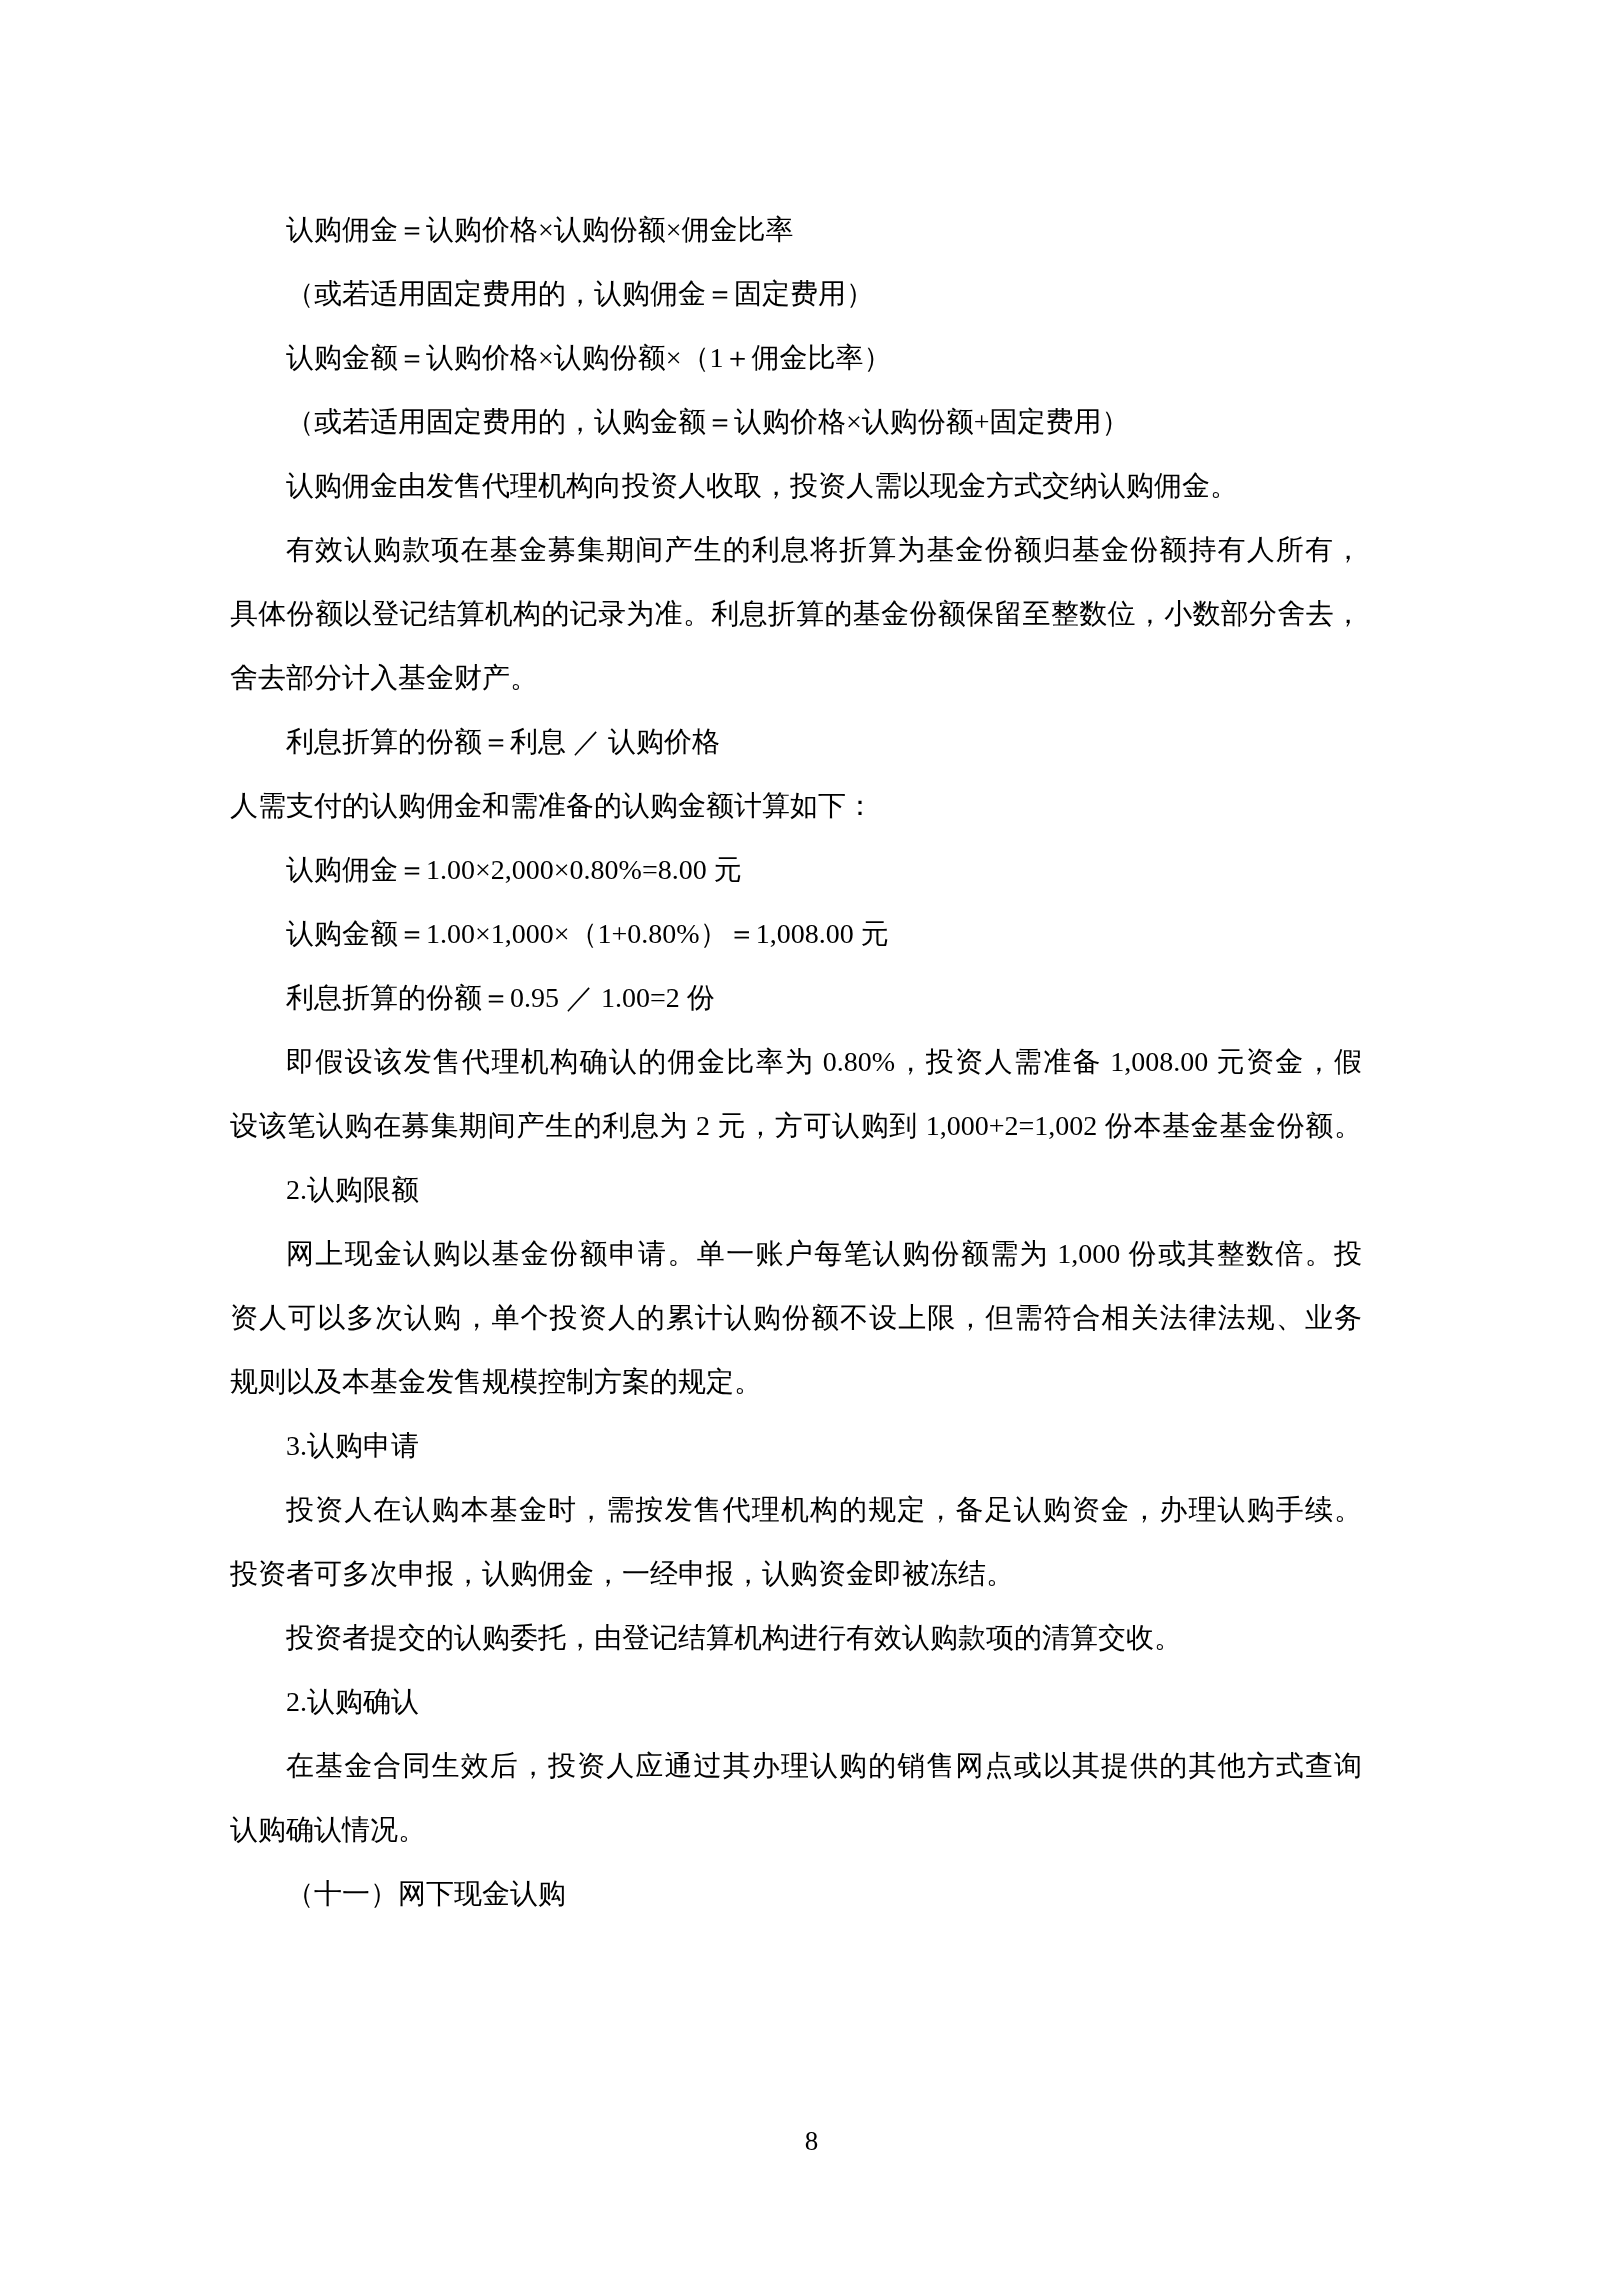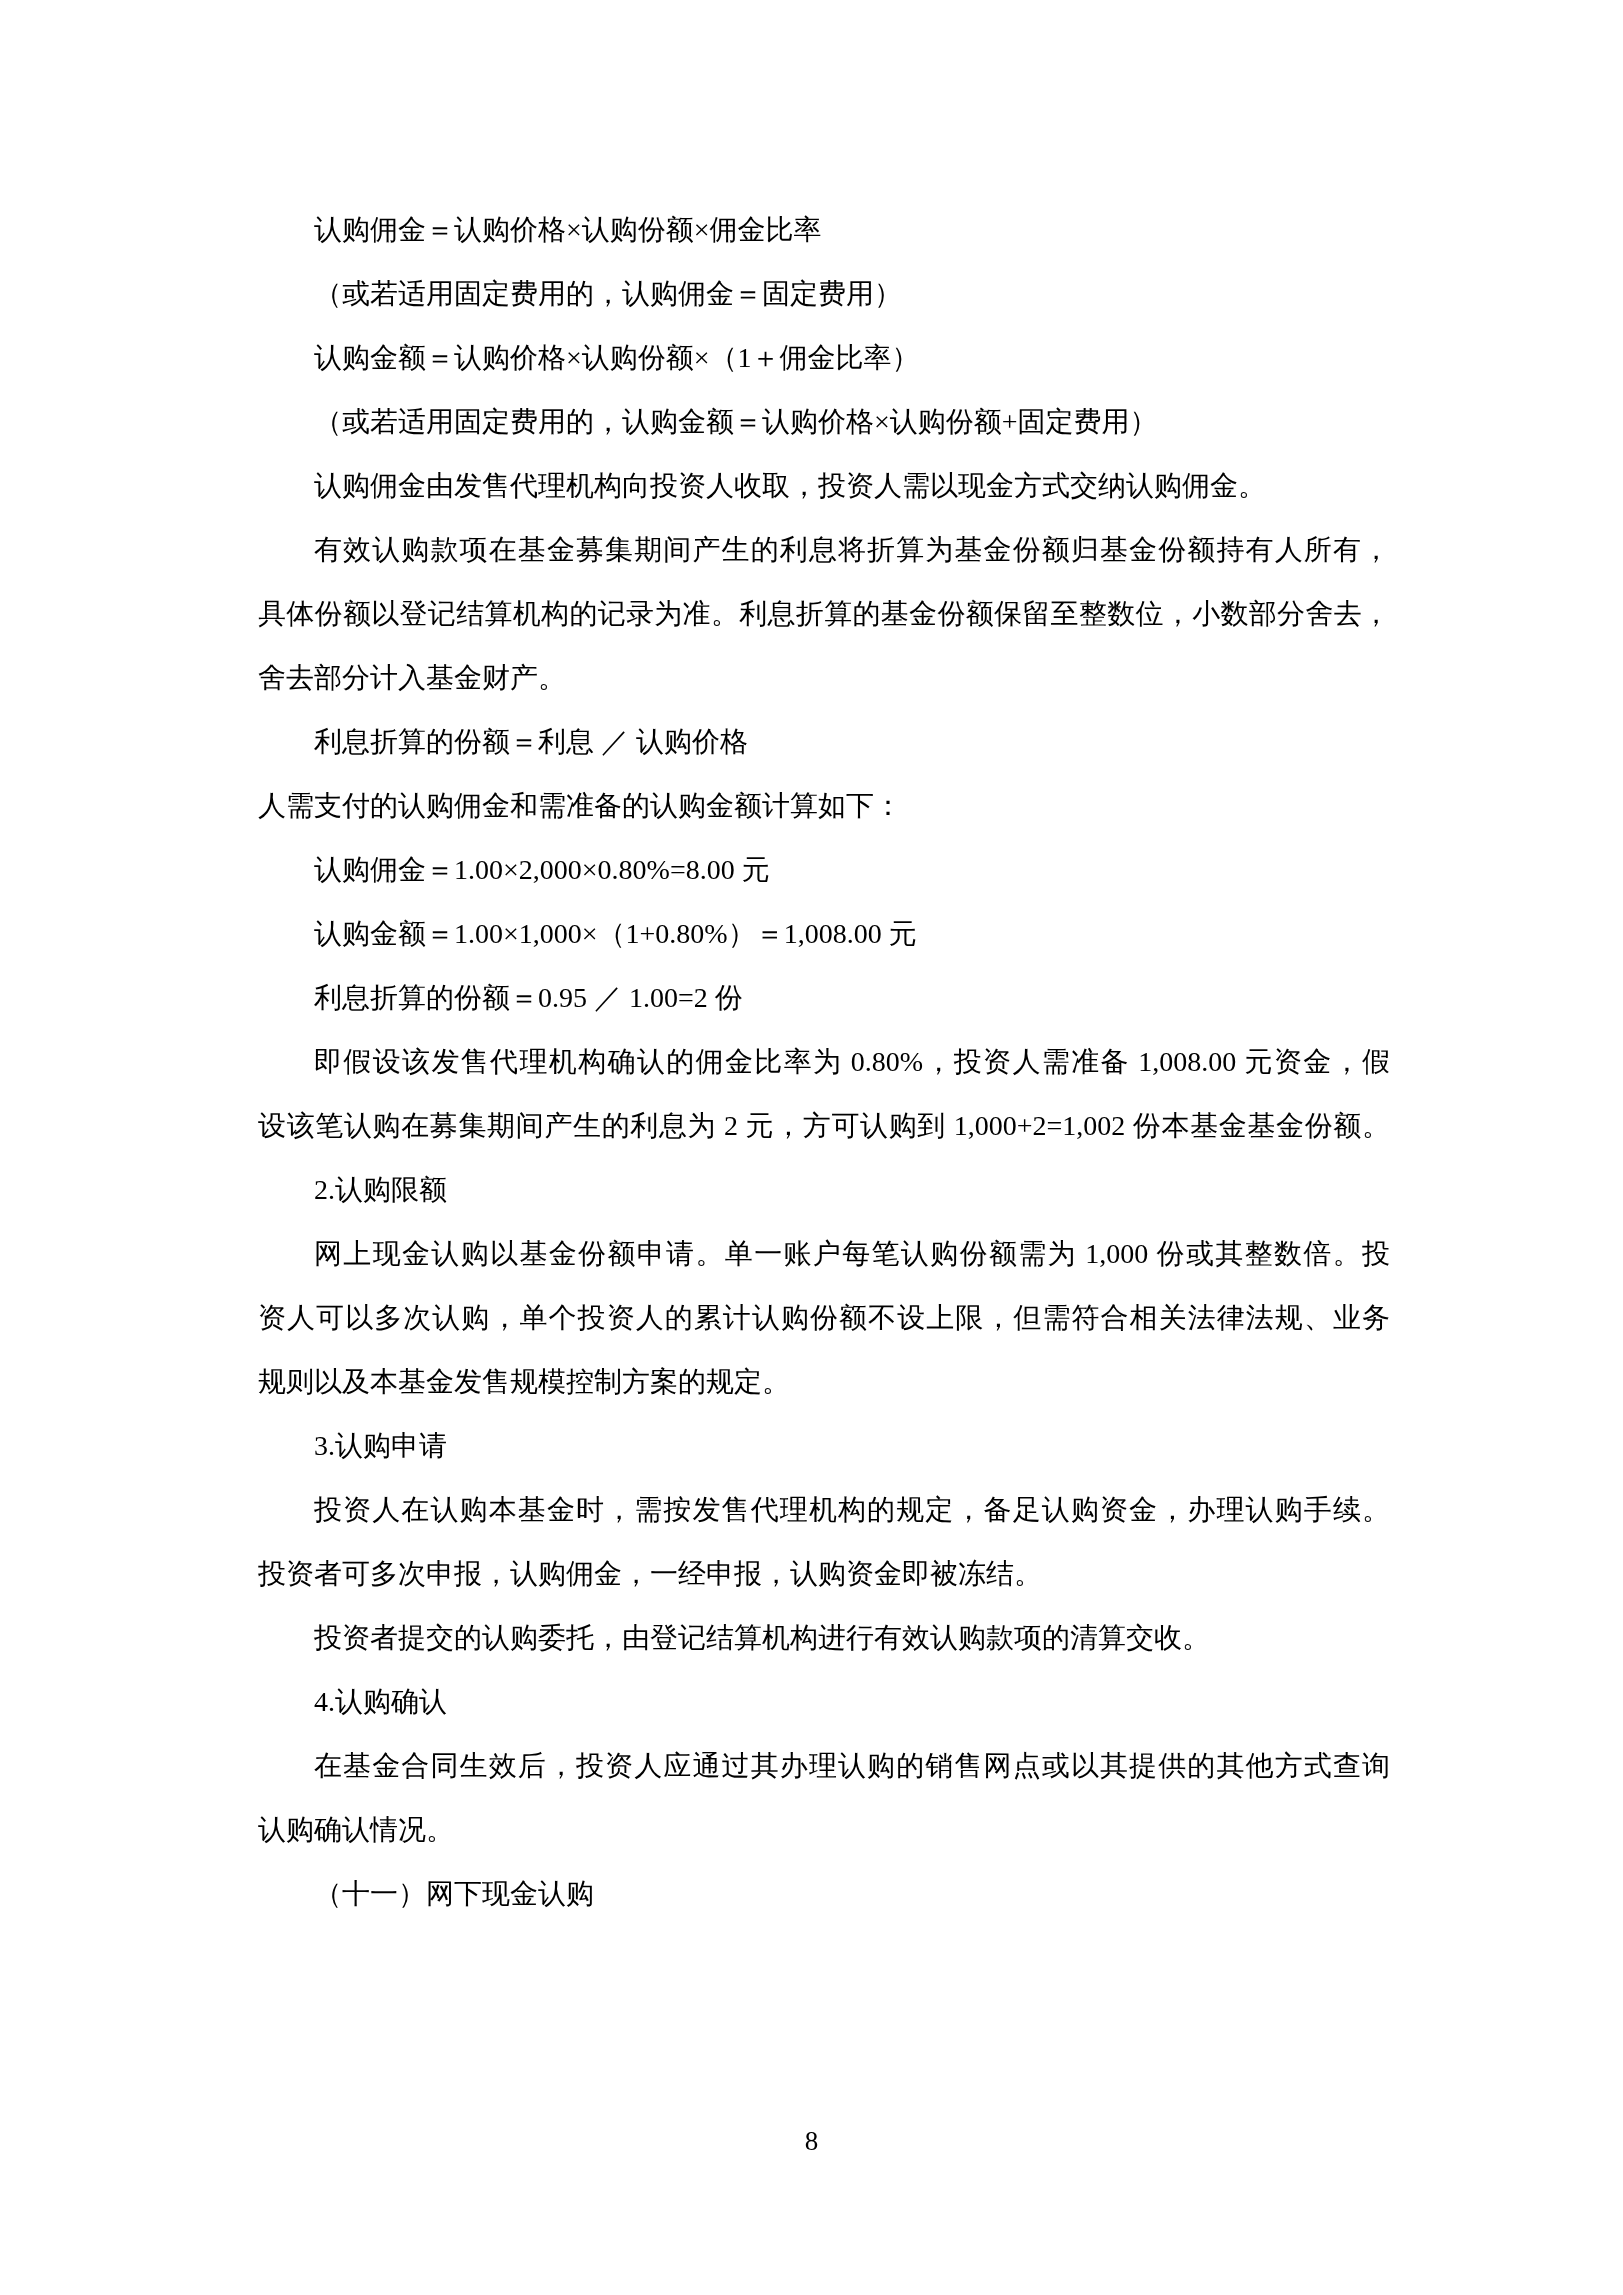--- a/index.html
+++ b/index.html
@@ -11,21 +11,21 @@
     position: relative;
     width: 1623px;
     height: 2295px;
     background: #ffffff;
     overflow: hidden;
     font-family: "Liberation Serif", "DejaVu Serif", serif;
     color: #000000;
   }
   .text-block {
     position: absolute;
-    left: 258px;
+    left: 230px;
     top: 198px;
     width: 1132px;
     font-size: 28px;
     line-height: 64px;
     text-align: left;
     letter-spacing: 0;
   }
   .line {
     height: 64px;
     overflow: visible;
@@ -68,21 +68,21 @@
     <div class="line indent full">即假设该发售代理机构确认的佣金比率为 0.80%，投资人需准备 1,008.00 元资金，假</div>
     <div class="line full">设该笔认购在募集期间产生的利息为 2 元，方可认购到 1,000+2=1,002 份本基金基金份额。</div>
     <div class="line indent">2.认购限额</div>
     <div class="line indent full">网上现金认购以基金份额申请。单一账户每笔认购份额需为 1,000 份或其整数倍。投</div>
     <div class="line full">资人可以多次认购，单个投资人的累计认购份额不设上限，但需符合相关法律法规、业务</div>
     <div class="line">规则以及本基金发售规模控制方案的规定。</div>
     <div class="line indent">3.认购申请</div>
     <div class="line indent full">投资人在认购本基金时，需按发售代理机构的规定，备足认购资金，办理认购手续。</div>
     <div class="line">投资者可多次申报，认购佣金，一经申报，认购资金即被冻结。</div>
     <div class="line indent">投资者提交的认购委托，由登记结算机构进行有效认购款项的清算交收。</div>
-    <div class="line indent">4.认购确认</div>
+    <div class="line indent">2.认购确认</div>
     <div class="line indent full">在基金合同生效后，投资人应通过其办理认购的销售网点或以其提供的其他方式查询</div>
     <div class="line">认购确认情况。</div>
     <div class="line indent">（十一）网下现金认购</div>
   </div>
 
   <div class="footer">8</div>
 </div>
 
 
 </body></html>

